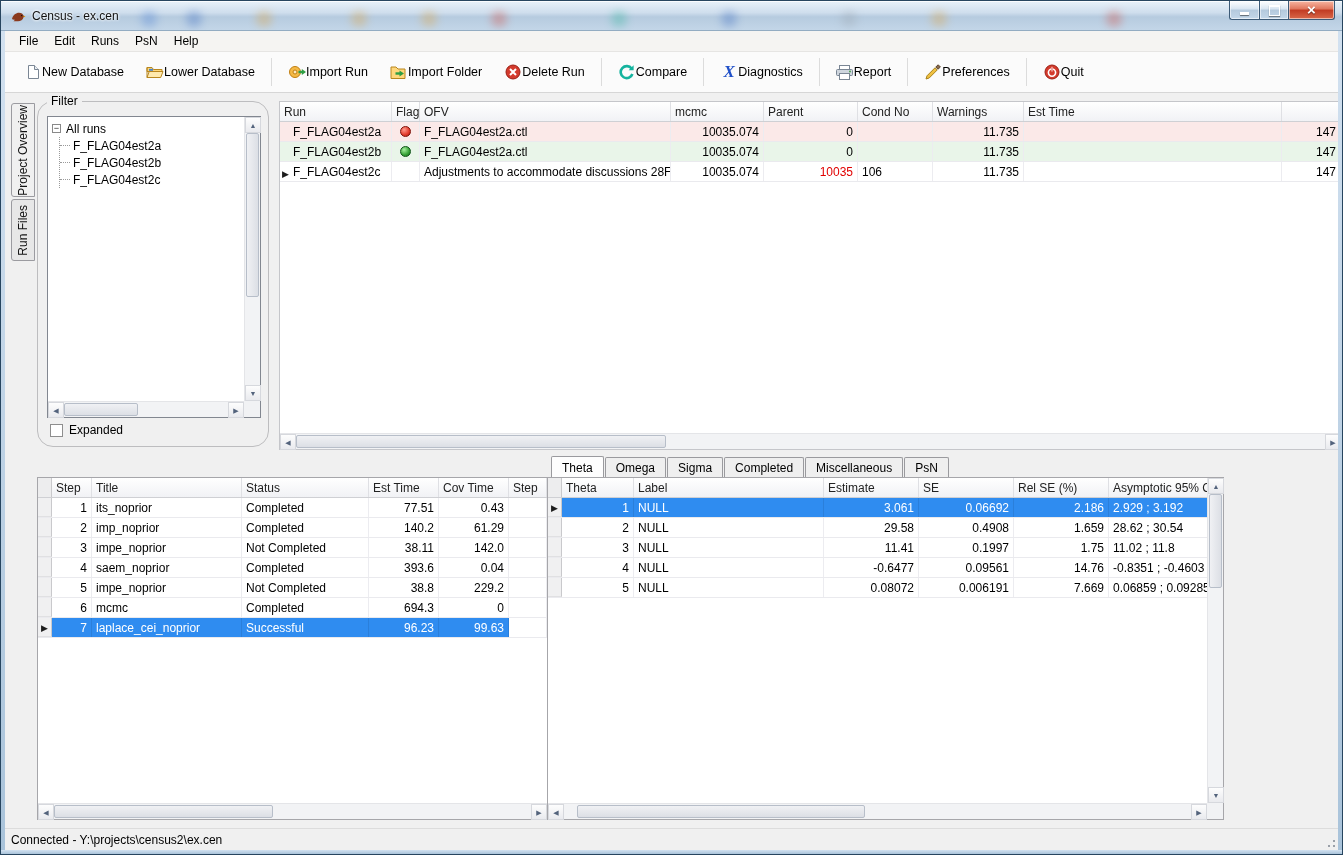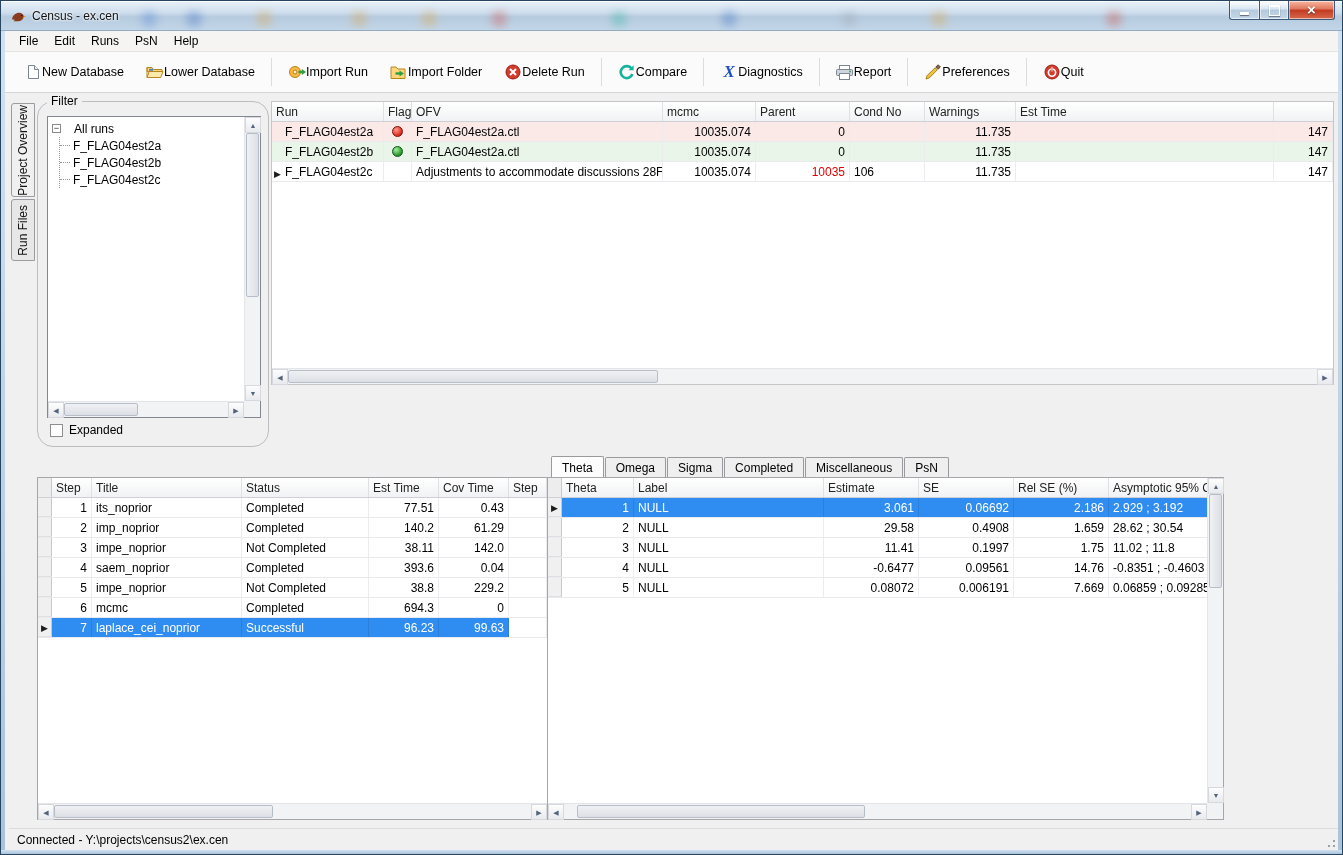--- a/index.html
+++ b/index.html
@@ -48,21 +48,21 @@
   .vtab span{writing-mode:vertical-rl;transform:rotate(180deg);font-size:12px;white-space:nowrap;color:#111}
   .vtab.inactive{background:#e7e7e7}
 
   
   .groupbox{position:absolute;border:1px solid #bdbdbf;border-radius:16px}
   .legend{position:absolute;top:-8px;left:9px;background:#f0f0f0;padding:0 4px}
 
   
   .treebox{position:absolute;left:9px;top:14px;width:214px;height:302px;background:#fff;border:1px solid #828790}
   .treecontent{position:absolute;left:1px;top:1px;right:17px;bottom:17px;overflow:hidden;padding:2px 0 0 3px}
-  .trow{display:flex;align-items:center;height:17px;gap:13px;white-space:nowrap}
+  .trow{display:flex;align-items:center;height:17px;gap:5px;white-space:nowrap}
   .expander{width:9px;height:9px;border:1px solid #898989;background:#fff;flex:0 0 auto;display:flex;align-items:center;justify-content:center}
   .expander::before{content:"−";font-size:9px;line-height:7px;color:#222}
   .tree-children{margin-left:7px;border-left:1px dotted #9a9a9a}
   .tchild{position:relative;display:flex;align-items:center;height:17px;padding-left:13px;white-space:nowrap}
   .tchild::before{content:"";position:absolute;left:0;top:8px;width:10px;border-top:1px dotted #9a9a9a}
 
   .checkrow{position:absolute;left:12px;bottom:9px;display:flex;align-items:center;gap:6px}
   .checkbox{width:13px;height:13px;background:#fff;border:1px solid #8e8e8e}
 
   
@@ -105,21 +105,21 @@
   .dot.flag-red{display:inline-block;background:radial-gradient(circle at 35% 30%,#ff9a8d,#e23a2c 60%,#9d140a);border:1px solid #7e0f06}
   .dot.flag-green{display:inline-block;background:radial-gradient(circle at 35% 30%,#a6ef9f,#35a135 60%,#14661b);border:1px solid #0f5416}
 
   
   .tabstrip{position:absolute;left:0;top:0;right:0;height:21px;display:flex;align-items:flex-end}
   .ptab{padding:3px 10px 2px 10px;border:1px solid #9a9a9e;border-bottom:none;background:#efefef;border-radius:2px 2px 0 0;margin-right:1px;position:relative;white-space:nowrap}
   .ptab.active{background:#fdfdfd;padding-top:4px;z-index:2}
   .panelbody{position:absolute;left:0;top:21px;right:0;bottom:0;border:1px solid #a6a6aa;background:#fff}
 
   
-  .statusbar{position:absolute;left:8px;right:4px;bottom:4px;height:22px;background:#f0f0f0;border-top:1px solid #dcdcdc;display:flex;align-items:center;padding-left:8px;z-index:4}
+  .statusbar{position:absolute;left:2px;right:4px;bottom:4px;height:22px;background:#f0f0f0;border-top:1px solid #dcdcdc;display:flex;align-items:center;padding-left:8px;z-index:4}
   .grip{position:absolute;right:2px;bottom:2px;width:12px;height:12px;
     background:radial-gradient(circle 1.5px at 10px 10px,#9aa0a8 99%,transparent),radial-gradient(circle 1.5px at 10px 5px,#9aa0a8 99%,transparent),radial-gradient(circle 1.5px at 5px 10px,#9aa0a8 99%,transparent)}
 </style>
 </head>
 <body>
 
 <div class="window">
 
   <div class="titlebar">
     <div class="ghost" style="left:140px;background:#4a7fd4"></div>
@@ -308,21 +308,21 @@
           <div class="sbtn rt"></div>
         </div>
         <div class="scorner"></div>
       </div>
       <div class="checkrow">
         <span class="checkbox"></span>
         <span>Expanded</span>
       </div>
     </div>
 
-    <div class="gridpanel" style="left:266px;top:8px;width:1063px;height:284px">
+    <div class="gridpanel" style="left:274px;top:8px;width:1063px;height:349px">
       <div class="gridwrap" style="right:0;bottom:16px">
         <div class="ghead r-grid">
           <div class="hc">Run</div>
           <div class="hc">Flag</div>
           <div class="hc">OFV</div>
           <div class="hc">mcmc</div>
           <div class="hc">Parent</div>
           <div class="hc">Cond No</div>
           <div class="hc">Warnings</div>
           <div class="hc">Est Time</div>

